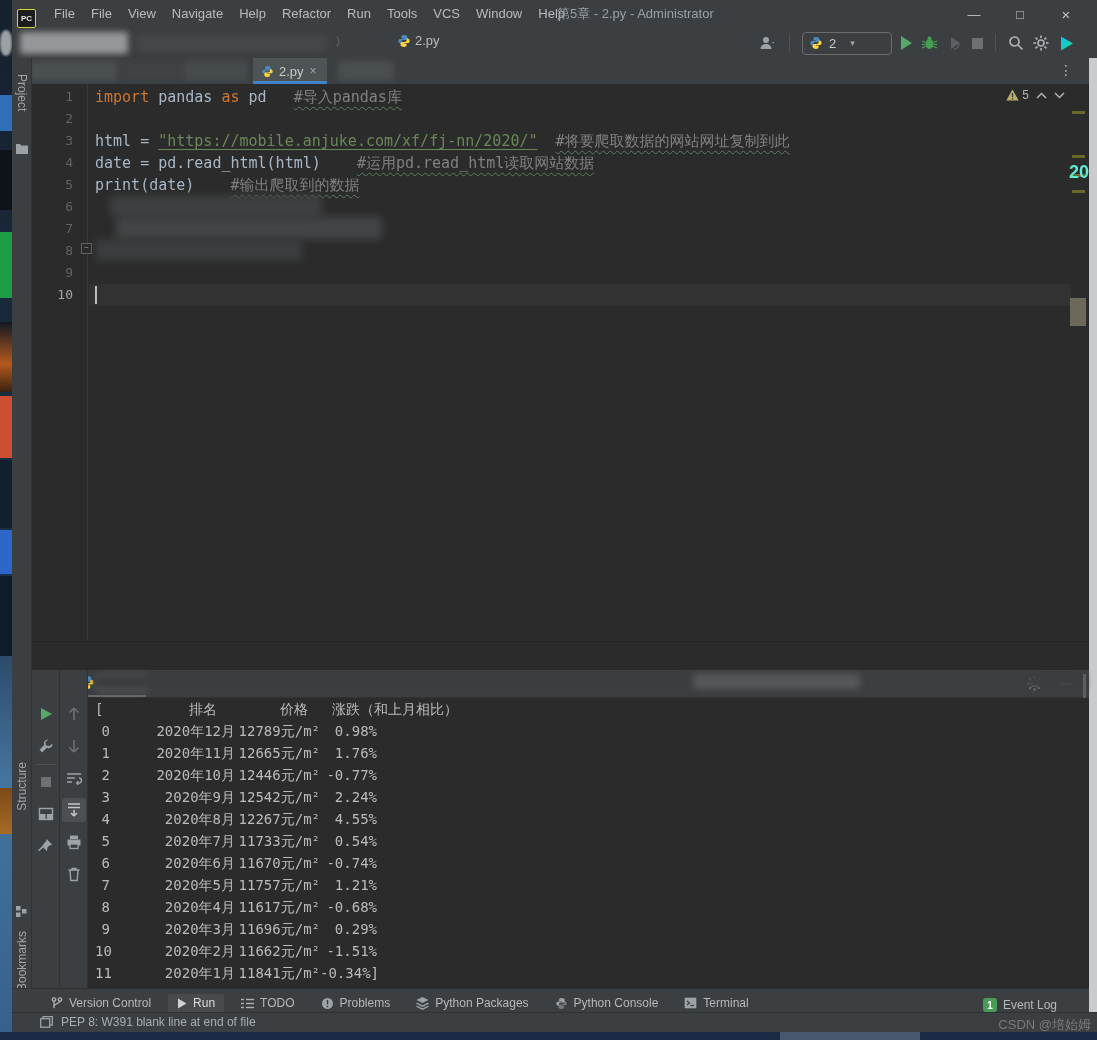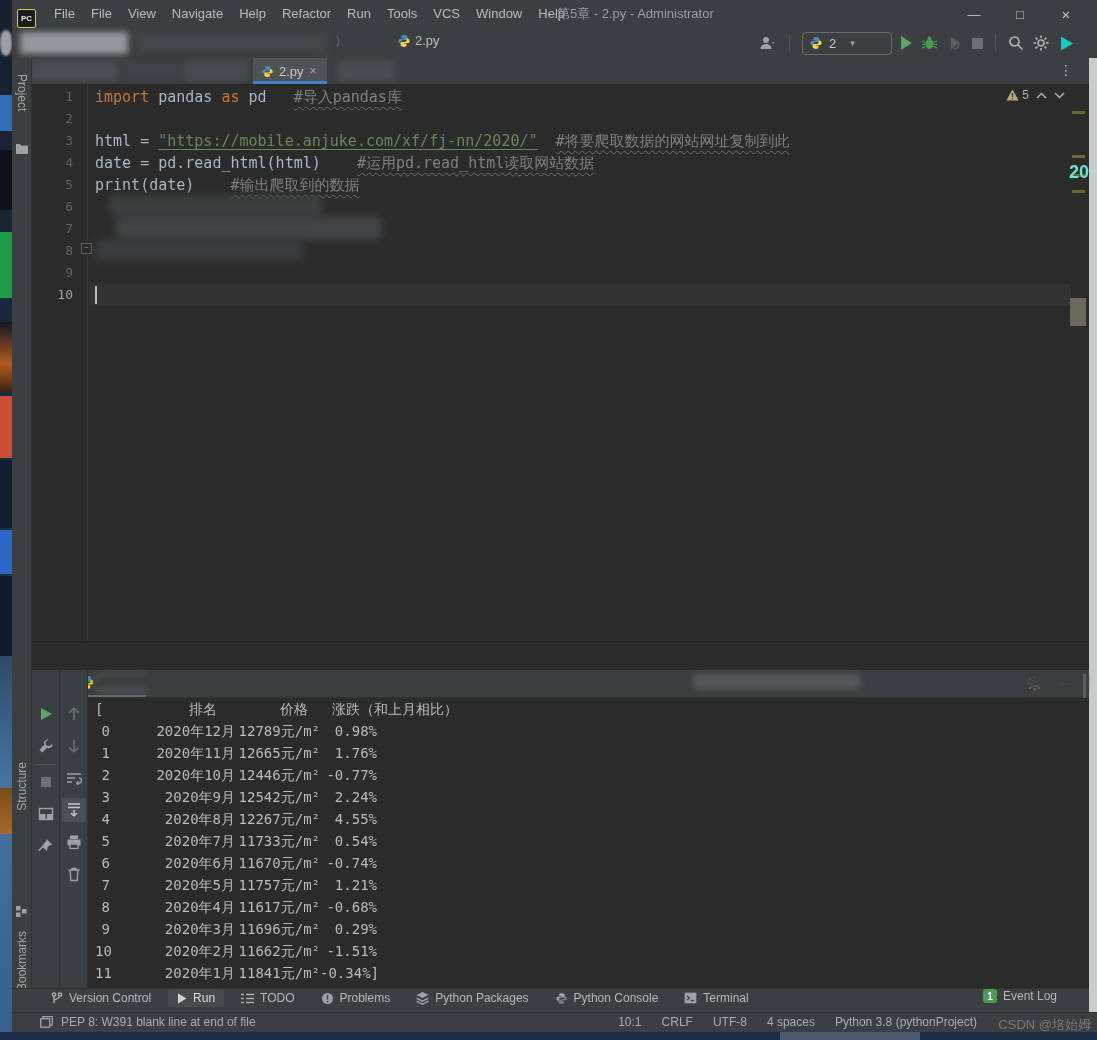--- a/index.html
+++ b/index.html
@@ -87,21 +87,21 @@
   .cell.month{width:125px;}
   .cell.price{width:85px;}
   .cell.change{width:57px;}
   #out-header .idx{text-align:left;}
   #out-header .month{padding-right:18px;box-sizing:border-box;}
   #out-header .price{padding-right:12px;box-sizing:border-box;}
   #out-header .changehdr{margin-left:12px;}
   #out-scroll-thumb{position:absolute;right:3px;top:32px;width:3px;height:24px;background:#5c5f61;}
 
   
-  #bottombar{left:12px;top:988px;width:1077px;height:24px;background:#3c3f41;border-top:1px solid #323232;box-sizing:border-box;display:flex;align-items:flex-start;font-size:12px;color:#b6b8ba;}
+  #bottombar{left:12px;top:988px;width:1077px;height:24px;background:#3c3f41;border-top:1px solid #323232;box-sizing:border-box;display:flex;align-items:flex-end;font-size:12px;color:#b6b8ba;}
   .twb{display:flex;align-items:center;gap:6px;padding:2px 9px;margin-right:8px;border-radius:2px;}
   .twb.active{background:#484b4d;color:#dadada;}
   #bb-left{display:flex;align-items:center;margin-left:30px;}
   #event-log{position:absolute;right:32px;display:flex;align-items:center;gap:6px;}
   #evt-badge{width:14px;height:14px;background:#499c54;border-radius:3px;color:#fff;font-size:10px;font-weight:bold;display:flex;align-items:center;justify-content:center;}
 
   
   #statusbar{left:12px;top:1012px;width:1085px;height:20px;background:#3c3f41;border-top:1px solid #2f3234;box-sizing:border-box;font-size:12px;color:#a7adb3;}
   #sb-left{position:absolute;left:28px;top:2px;display:flex;align-items:center;gap:8px;}
   #sb-right{position:absolute;right:120px;top:2px;display:flex;gap:20px;}
@@ -501,21 +501,14 @@
 </div>
 
 <div class="abs" id="statusbar">
   <div id="sb-left">
     <svg width="13" height="12" viewBox="0 0 13 12">
         <rect x="0.7" y="2.7" width="9" height="8.5" fill="none" stroke="#9da2a6" stroke-width="1.3"></rect>
         <path d="M3 2.7V0.7h9.3v8.5H10" fill="none" stroke="#9da2a6" stroke-width="1.3"></path>
       </svg>
     <span>PEP 8: W391 blank line at end of file</span>
   </div>
-  <div id="sb-right">
-    <span>10:1</span>
-    <span>CRLF</span>
-    <span>UTF-8</span>
-    <span>4 spaces</span>
-    <span>Python 3.8 (pythonProject)</span>
-  </div>
   <span id="sb-watermark">CSDN @培始姆</span>
 </div>
 
 </body></html>

